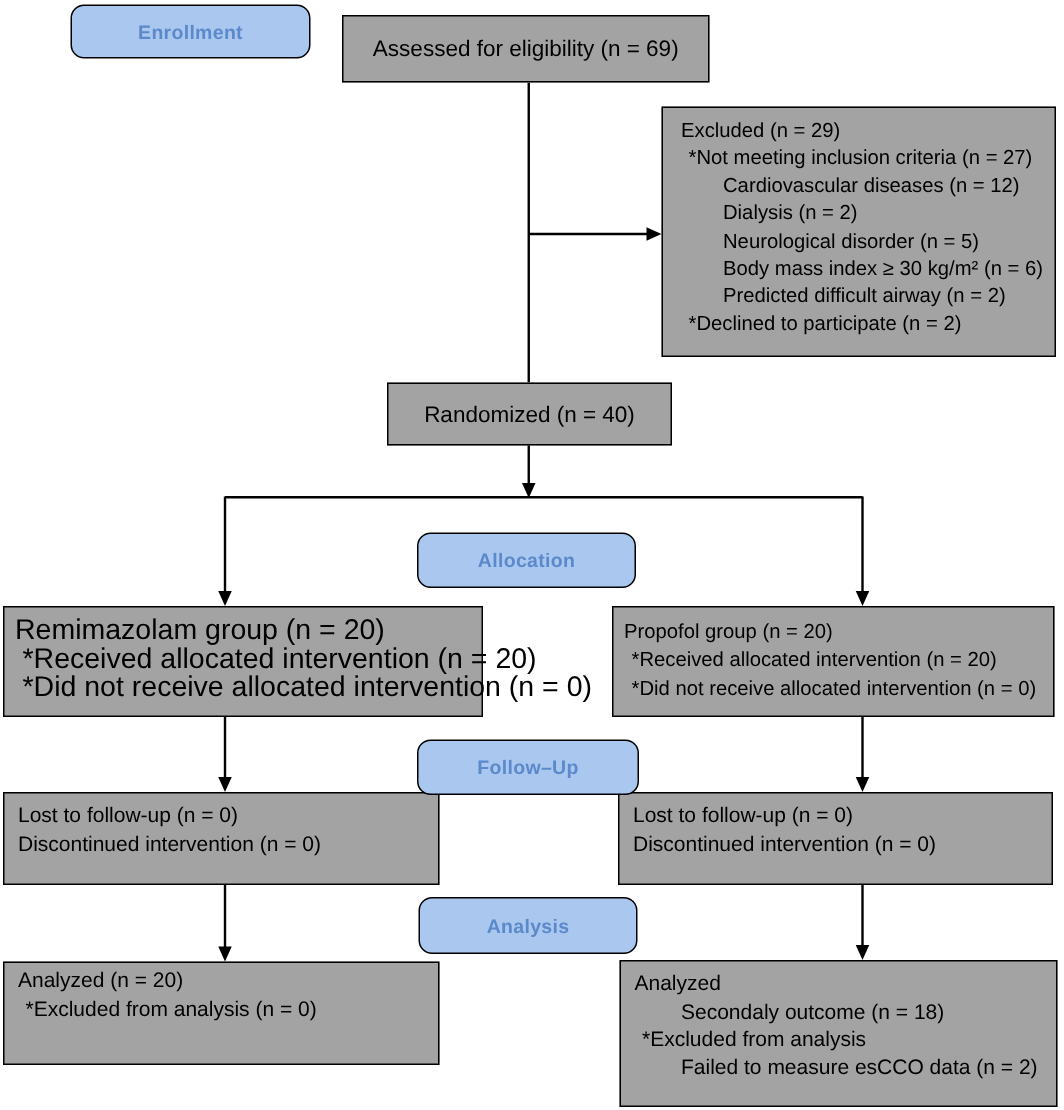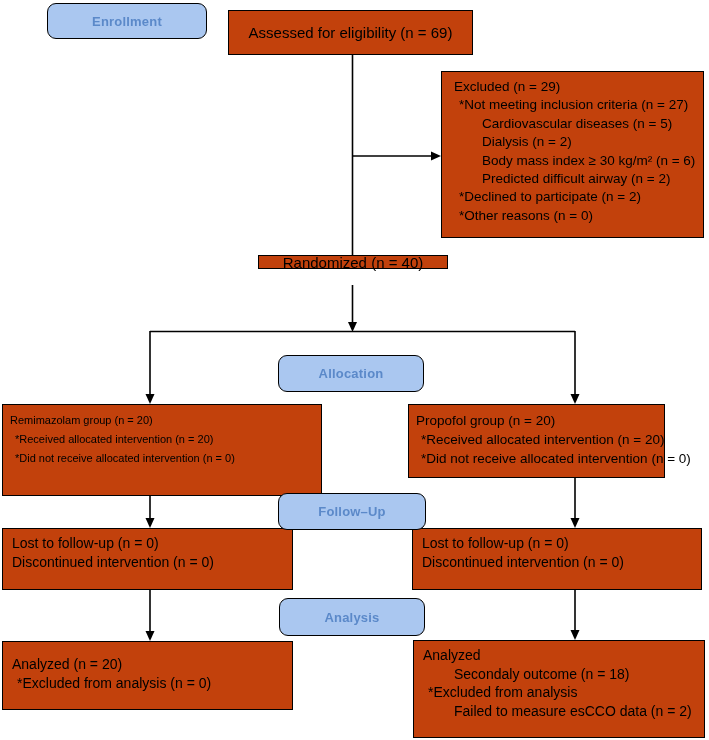--- a/index.html
+++ b/index.html
@@ -5,46 +5,46 @@
   html,body { margin:0; padding:0; background:#ffffff; }
   .canvas {
     position:relative; width:709px; height:740px; background:#fff;
     font-family:"Liberation Sans", sans-serif; color:#000; overflow:hidden;
   }
   svg.connectors { position:absolute; left:0; top:0; z-index:1; }
   svg.connectors line { stroke:#000; stroke-width:1.6; }
   svg.connectors polygon { fill:#000; }
 
   .box {
-    position:absolute; background:#c2410c; border:1.6px solid #000;
+    position:absolute; background:#a3a3a3; border:1.6px solid #000;
     box-sizing:border-box; z-index:2;
   }
   .center { display:flex; align-items:center; justify-content:center; }
 
   .stage {
     position:absolute; z-index:5; box-sizing:border-box;
     background:var(--stage-fill,#aac7f0); border:1.7px solid #000; border-radius:9px;
     color:var(--stage-text,#5b89c9); font-weight:bold; font-size:13px;
     display:flex; align-items:center; justify-content:center;
     letter-spacing:0.2px;
   }
 
   .bline { white-space:nowrap; }
   .i0 { padding-left:0; }
   .i1 { padding-left:5px; }
   .i2 { padding-left:28px; }
 
   .box-assessed   { left:228px; top:10px;  width:245px; height:45px; font-size:15px; }
   .box-excluded   { left:441px; top:71px;  width:263px; height:167px; padding:6px 2px 0 12px; font-size:13.5px; line-height:18.4px; }
-  .box-randomized { left:258px; top:255px; width:190px; height:14px; font-size:15px; }
-  .box-remi       { left:2px;   top:404px; width:320px; height:92px; padding:6px 2px 16px 7px; font-size:11px; line-height:19px; }
-  .box-prop       { left:408px; top:404px; width:257px; height:74px; padding:6px 2px 1px 7px; font-size:13.5px; line-height:19px; }
+  .box-randomized { left:258px; top:255px; width:190px; height:42px; font-size:15px; }
+  .box-remi       { left:2px;   top:404px; width:320px; height:74px; padding:6px 2px 16px 7px; font-size:19px; line-height:19px; }
+  .box-prop       { left:408px; top:404px; width:295px; height:74px; padding:6px 2px 1px 7px; font-size:13.5px; line-height:19px; }
   .box-fu-left    { left:2px;   top:528px; width:291px; height:62px; padding:5px 2px 0 9px; font-size:14px; line-height:19px; }
   .box-fu-right   { left:412px; top:528px; width:290px; height:62px; padding:5px 2px 0 9px; font-size:14px; line-height:19px; }
-  .box-an-left    { left:2px;   top:641px; width:291px; height:69px; padding:13px 2px 0 9px; font-size:14px; line-height:19px; }
+  .box-an-left    { left:2px;   top:641px; width:291px; height:69px; padding:2px 2px 0 9px; font-size:14px; line-height:19px; }
   .box-an-right   { left:413px; top:640px; width:292px; height:98px; padding:5px 2px 0 9px; font-size:14px; line-height:18.6px; }
   .box-an-right .i2 { padding-left:31px; }
 
   .stage-enrollment { left:47px;  top:3px;   width:160px; height:36px; }
   .stage-allocation { left:278px; top:355px; width:146px; height:37px; }
   .stage-followup   { left:278px; top:493px; width:148px; height:37px; }
   .stage-analysis   { left:279px; top:598px; width:146px; height:38px; }
 </style>
 </head>
 <body>
@@ -84,26 +84,26 @@
   <div class="stage stage-followup">Follow–Up</div>
   <div class="stage stage-analysis">Analysis</div>
 
   <div class="box box-assessed center">
     <span class="bline">Assessed for eligibility (n = 69)</span>
   </div>
 
   <div class="box box-excluded">
     <div class="bline i0">Excluded (n = 29)</div>
     <div class="bline i1">*Not meeting inclusion criteria (n = 27)</div>
-    <div class="bline i2">Cardiovascular diseases (n = 5)</div>
+    <div class="bline i2">Cardiovascular diseases (n = 12)</div>
     <div class="bline i2">Dialysis (n = 2)</div>
+    <div class="bline i2">Neurological disorder (n = 5)</div>
     <div class="bline i2">Body mass index ≥ 30 kg/m² (n = 6)</div>
     <div class="bline i2">Predicted difficult airway (n = 2)</div>
     <div class="bline i1">*Declined to participate (n = 2)</div>
-    <div class="bline i1">*Other reasons (n = 0)</div>
   </div>
 
   <div class="box box-randomized center">
     <span class="bline">Randomized (n = 40)</span>
   </div>
 
   <div class="box box-remi">
     <div class="bline i0">Remimazolam group (n = 20)</div>
     <div class="bline i1">*Received allocated intervention (n = 20)</div>
     <div class="bline i1">*Did not receive allocated intervention (n = 0)</div>

